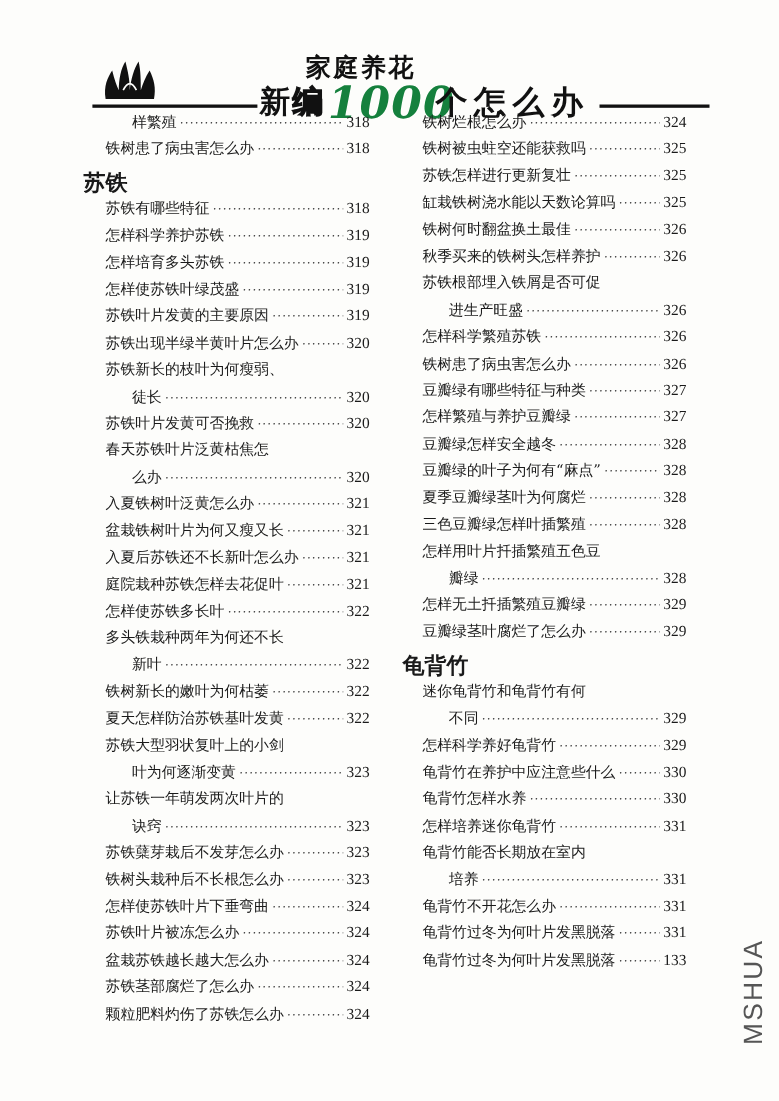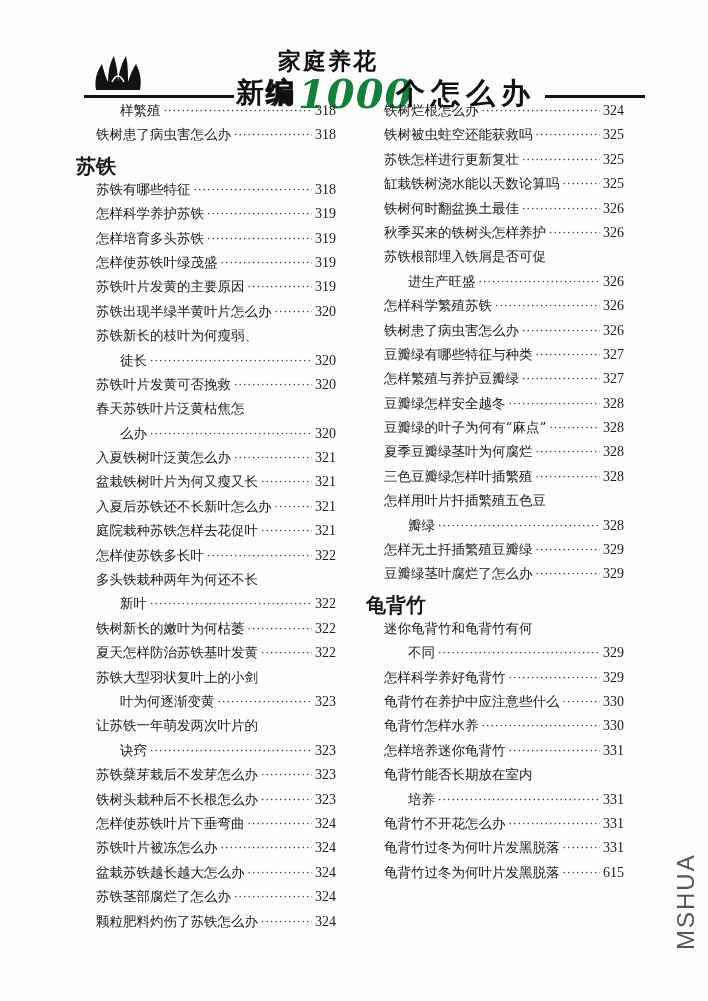--- a/index.html
+++ b/index.html
@@ -348,17 +348,17 @@
       <span class="p">331</span>
     </div>
     <div class="entry">
       <span class="t">龟背竹过冬为何叶片发黑脱落</span>
       <span class="d"></span>
       <span class="p">331</span>
     </div>
     <div class="entry">
       <span class="t">龟背竹过冬为何叶片发黑脱落</span>
       <span class="d"></span>
-      <span class="p">615</span>
+      <span class="p">133</span>
     </div>
   </div>
 
 <div class="watermark">MSHUA</div>
 
 </body></html>

